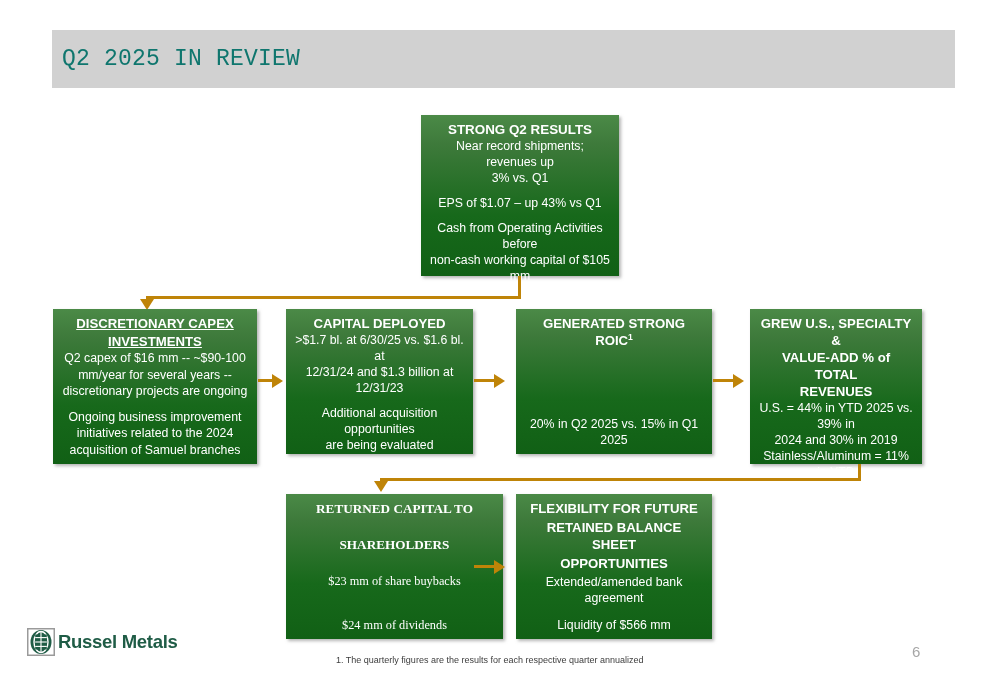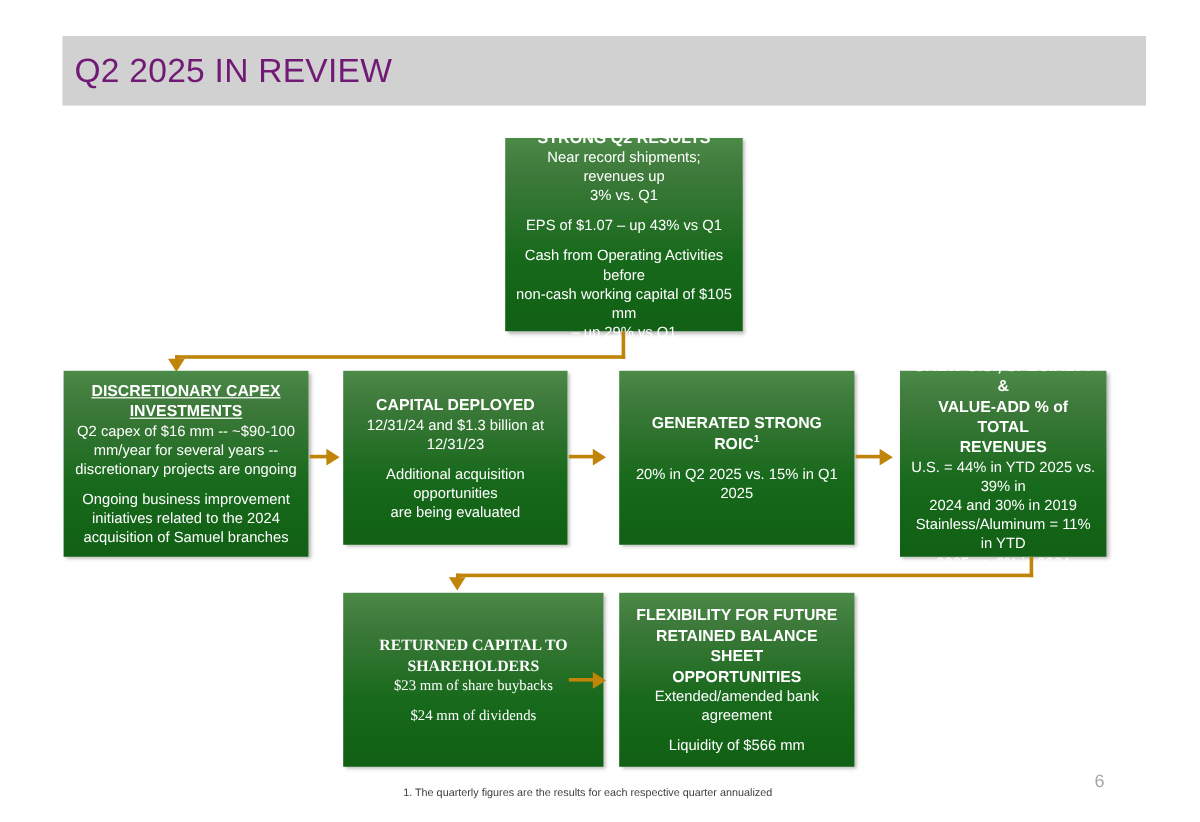--- a/index.html
+++ b/index.html
@@ -28,39 +28,40 @@
     left: 52px;
     top: 30px;
     width: 903px;
     height: 58px;
     background: #d1d1d1;
   }
   .title-text {
     position: absolute;
     left: 62px;
     top: 38px;
-    font-size: 28px;
+    font-size: 23px;
     font-weight: 400;
-    color: #701a75;
+    color: #0f766e;
     letter-spacing: 0.2px;
     white-space: nowrap;
     line-height: 42px;
+    font-family: Liberation Mono, monospace;
   }
 
   
   .box {
     position: absolute;
     background: linear-gradient(to bottom, #4b8a47 0%, #3e7a3b 18%, #17691b 62%, #116015 100%);
     box-shadow: 2px 2px 3px rgba(120,120,120,0.55);
     color: #ffffff;
     box-sizing: border-box;
     display: flex;
     flex-direction: column;
     align-items: center;
-    justify-content: center;
+    justify-content: space-between;
     text-align: center;
     padding: 6px 8px;
   }
   .box .hdr {
     font-weight: bold;
     font-size: 13.2px;
     line-height: 17px;
     margin: 0;
     padding: 0 2px;
   }
@@ -216,20 +217,21 @@
     <div class="line para">Ongoing business improvement</div>
     <div class="line">initiatives related to the 2024</div>
     <div class="line">acquisition of Samuel branches</div>
   </div>
 
   <div class="conn" id="c2-h"></div>
   <div class="arrow-right" id="c2-arrow"></div>
 
   <div class="box" id="box-capital">
     <div class="hdr">CAPITAL DEPLOYED</div>
+    <div class="line">&gt;$1.7 bl. at 6/30/25 vs. $1.6 bl. at</div>
     <div class="line">12/31/24 and $1.3 billion at 12/31/23</div>
     <div class="line para">Additional acquisition opportunities</div>
     <div class="line">are being evaluated</div>
   </div>
 
   <div class="conn" id="c3-h"></div>
   <div class="arrow-right" id="c3-arrow"></div>
 
   <div class="box" id="box-roic">
     <div class="hdr"><span>GENERATED STRONG ROIC</span><sup>1</sup></div>
@@ -269,14 +271,30 @@
     <div class="hdr">RETAINED BALANCE SHEET</div>
     <div class="hdr">OPPORTUNITIES</div>
     <div class="line">Extended/amended bank agreement</div>
     <div class="line para">Liquidity of $566 mm</div>
   </div>
 
   <div class="footnote">1. The quarterly figures are the results for each respective quarter annualized</div>
 
   <div class="page-number">6</div>
 
+  <div class="logo">
+    <span class="logo-mark">
+      <svg width="28" height="28" viewBox="0 0 28 28" xmlns="http://www.w3.org/2000/svg">
+        <rect x="0" y="0" width="28" height="28" fill="#9a9a9a"></rect>
+        <rect x="1.5" y="1.5" width="25" height="25" fill="#ffffff"></rect>
+        <ellipse cx="14" cy="14" rx="10.5" ry="12" fill="#1f5c46"></ellipse>
+        <ellipse cx="14" cy="14" rx="7" ry="10.5" fill="none" stroke="#ffffff" stroke-width="1.4"></ellipse>
+        <rect x="8.2" y="6.5" width="11.6" height="15" fill="#1f5c46"></rect>
+        <line x1="8.2" y1="9.6" x2="19.8" y2="9.6" stroke="#ffffff" stroke-width="1.1"></line>
+        <line x1="8.2" y1="14" x2="19.8" y2="14" stroke="#ffffff" stroke-width="1.1"></line>
+        <line x1="8.2" y1="18.4" x2="19.8" y2="18.4" stroke="#ffffff" stroke-width="1.1"></line>
+        <line x1="14" y1="4" x2="14" y2="24" stroke="#ffffff" stroke-width="1.1"></line>
+      </svg>
+    </span>
+    <span class="logo-text">Russel Metals</span>
+  </div>
 
 </div>
 
 </body></html>

